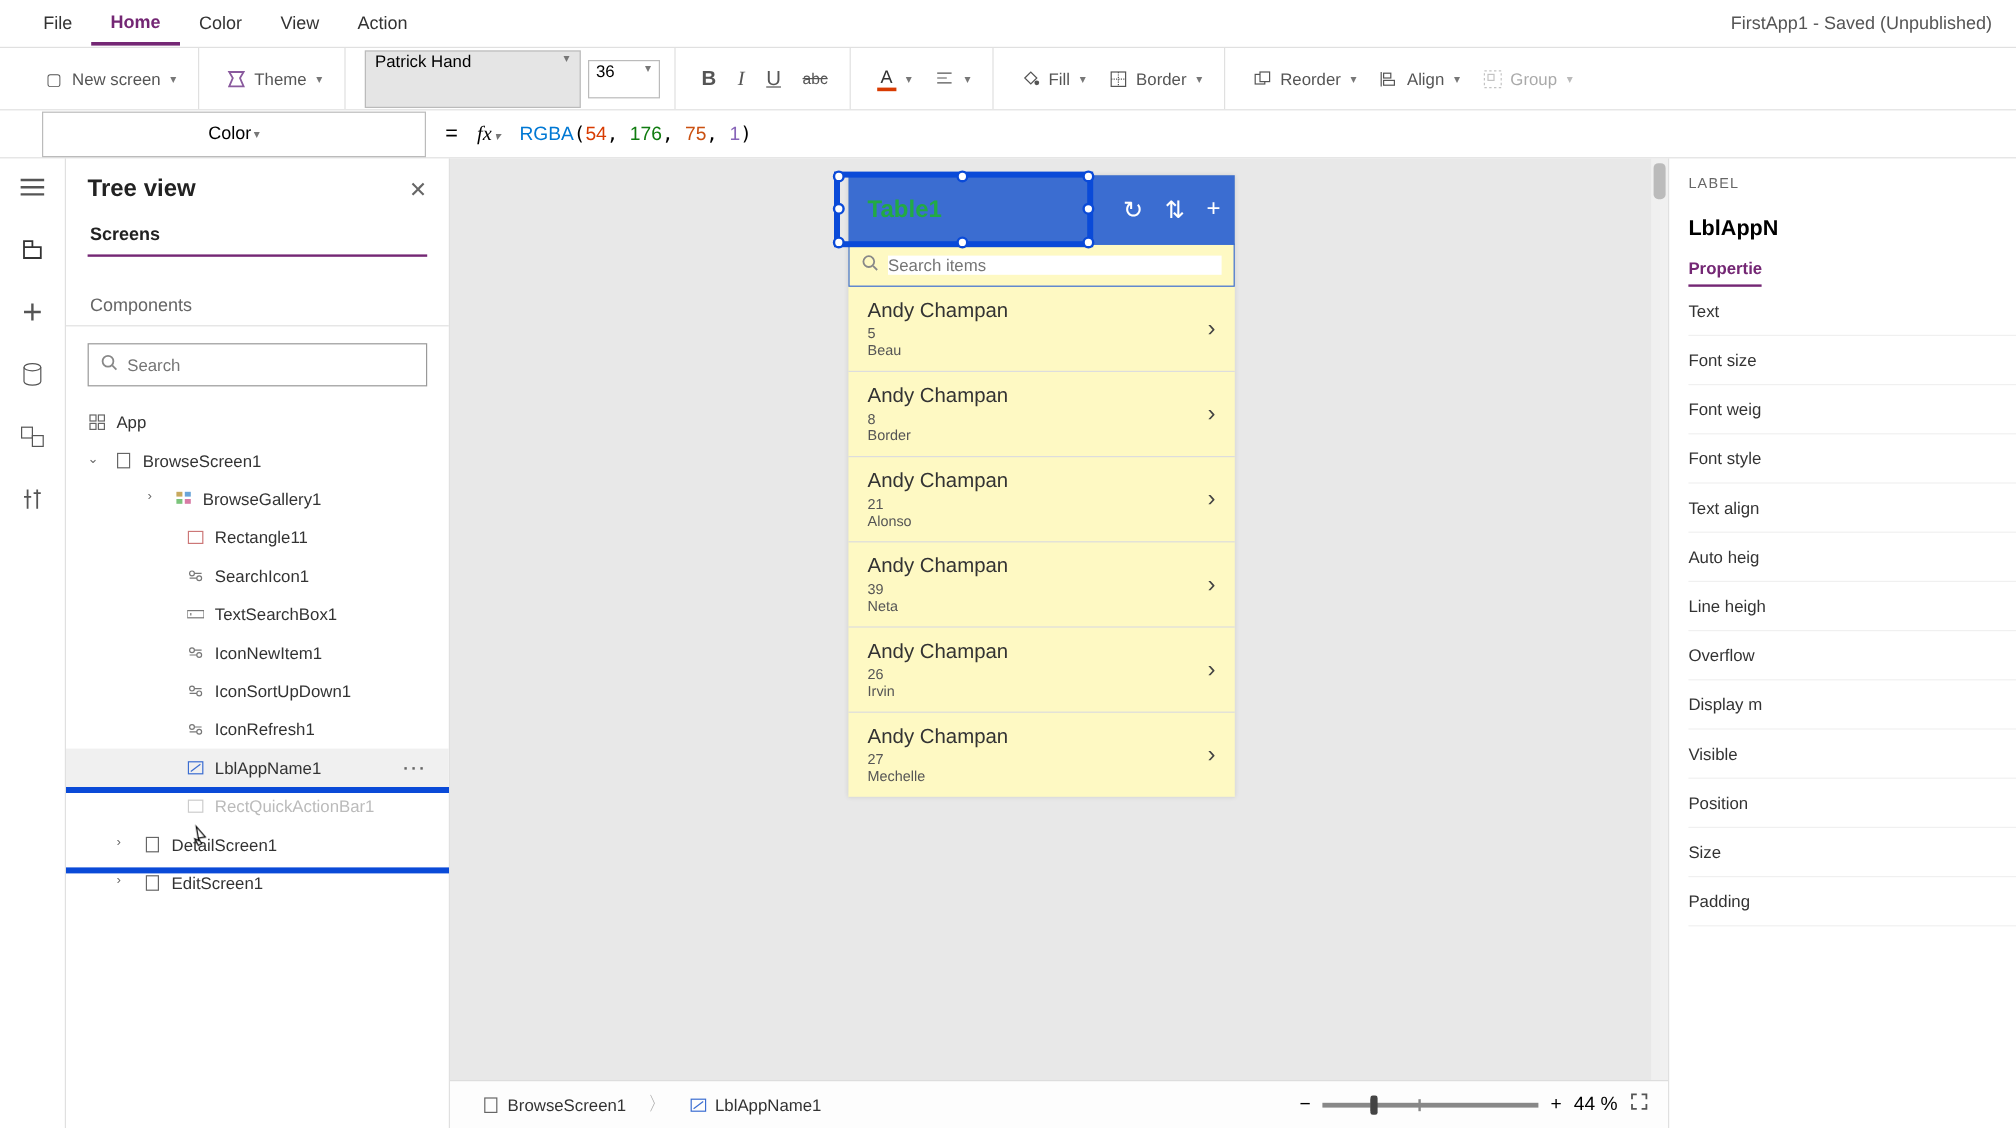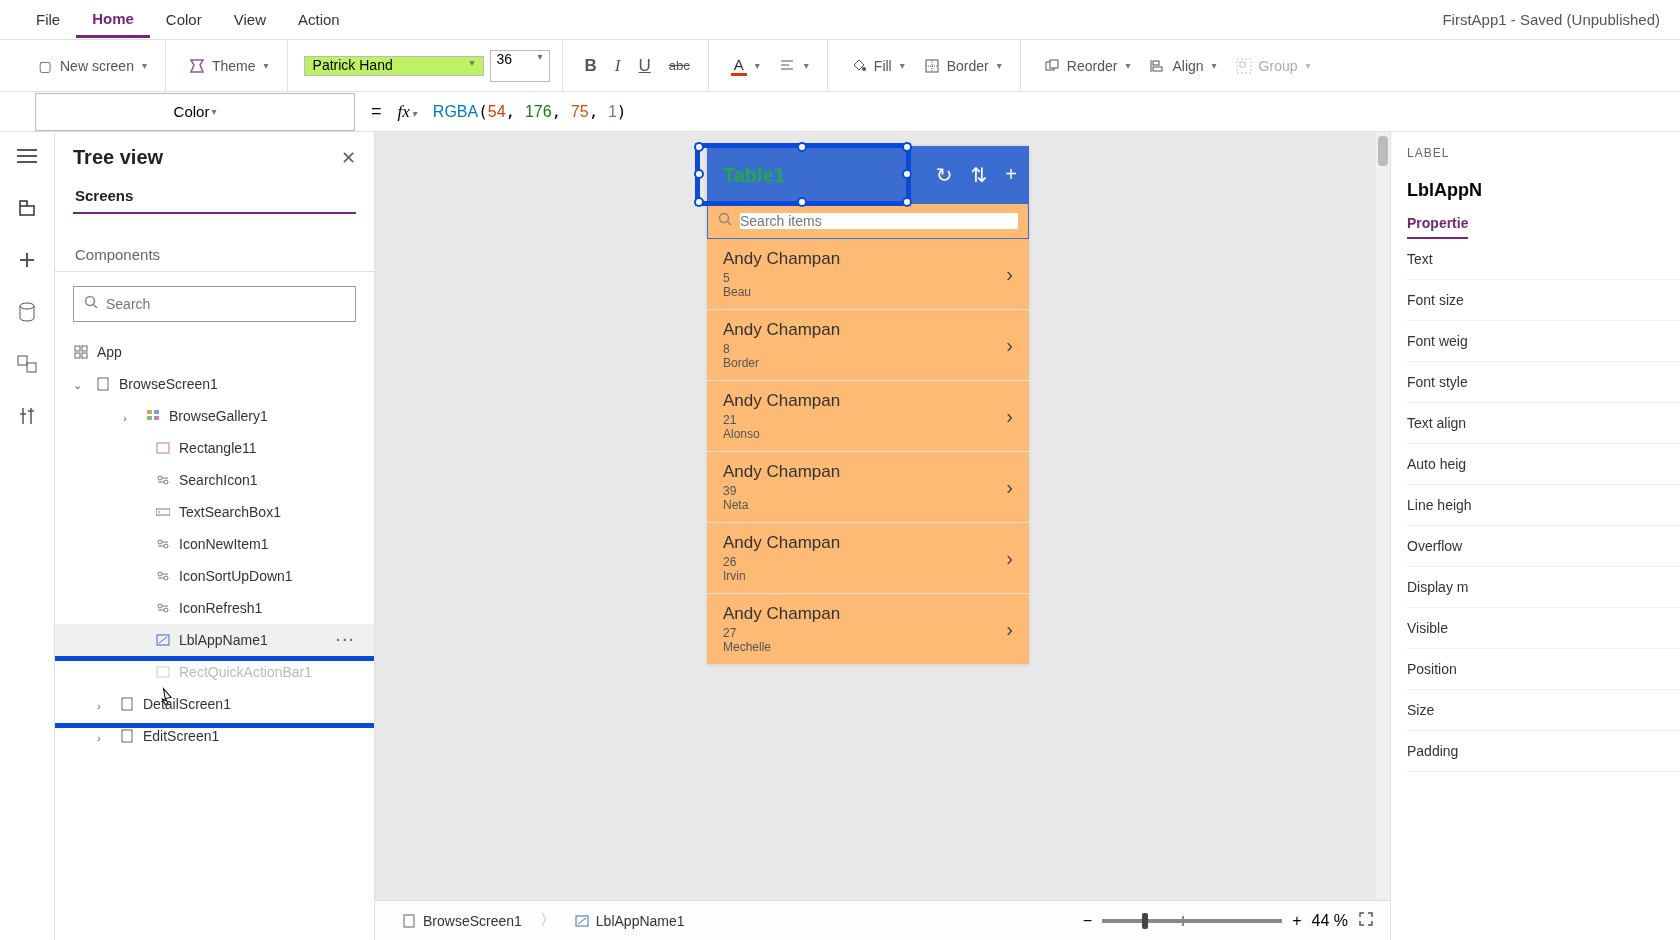--- a/index.html
+++ b/index.html
@@ -10,21 +10,21 @@
 .menubar .menu-item { padding: 8px 16px; font-size: 15px; color: #333; cursor: pointer; }
 .menubar .menu-item.active { color: #742774; border-bottom: 3px solid #742774; font-weight: 600; }
 .menubar .app-title { margin-left: auto; font-size: 15px; color: #555; }
 
 
 .ribbon { height: 52px; display: flex; align-items: center; padding: 0 18px; border-bottom: 1px solid #e0e0e0; gap: 4px; }
 .ribbon-group { display: flex; align-items: center; gap: 6px; padding: 0 12px; border-right: 1px solid #e0e0e0; height: 100%; }
 .ribbon-group:last-child { border-right: none; }
 .rb-btn { display: flex; align-items: center; gap: 6px; padding: 4px 6px; font-size: 14px; color: #555; cursor: pointer; }
 .rb-icon { width: 18px; height: 18px; display: inline-flex; align-items: center; justify-content: center; }
-.font-select { width: 180px; height: 20px; border: 1px solid #bbb; padding: 0 8px; font-size: 14px; background: #bef264; }
+.font-select { width: 180px; height: 48px; border: 1px solid #bbb; padding: 0 8px; font-size: 14px; background: #e5e5e5; }
 .size-select { width: 60px; height: 32px; border: 1px solid #bbb; padding: 0 6px; font-size: 14px; background: #fff; }
 .chev { font-size: 10px; color: #777; margin-left: 2px; }
 
 
 .formula-bar { height: 40px; display: flex; align-items: center; border-bottom: 1px solid #e0e0e0; }
 .prop-select { width: 320px; height: 38px; border: 1px solid #bbb; margin-left: 35px; padding: 0 12px; font-size: 15px; display: flex; align-items: center; justify-content: center; }
 .eq-sign { padding: 0 16px; font-size: 18px; }
 .fx-label { font-style: italic; font-size: 17px; padding-right: 6px; font-family: serif; }
 .formula-input { flex: 1; padding: 0 10px; font-size: 16px; font-family: Consolas, monospace; }
 .formula-input .fn { color: #0078d4; }
@@ -45,38 +45,38 @@
 .tree-header { display: flex; align-items: center; justify-content: space-between; padding: 14px 18px 10px; }
 .tree-header h2 { font-size: 20px; font-weight: 600; color: #222; }
 .close-x { font-size: 18px; color: #666; cursor: pointer; }
 .tree-tabs { display: flex; padding: 0 18px; gap: 24px; border-bottom: 1px solid #e0e0e0; flex-direction: column; }
 .tree-tab { padding: 8px 2px; font-size: 15px; color: #666; cursor: pointer; }
 .tree-tab.active { color: #222; border-bottom: 2px solid #742774; font-weight: 600; }
 .tree-search { margin: 14px 18px; height: 36px; border: 1px solid #999; display: flex; align-items: center; padding: 0 10px; gap: 8px; }
 .tree-search input { border: none; outline: none; flex: 1; font-size: 14px; }
 
 .tree-body { flex: 1; overflow-y: auto; position: relative; }
-.tree-item { display: flex; align-items: flex-end; padding: 8px 0 8px 18px; font-size: 14px; color: #333; cursor: pointer; gap: 8px;}
+.tree-item { display: flex; align-items: flex-start; padding: 8px 0 8px 18px; font-size: 14px; color: #333; cursor: pointer; gap: 8px;}
 .tree-item .expand { width: 14px; font-size: 11px; color: #666; }
 .tree-item.depth1 { padding-left: 18px; }
 .tree-item.depth2 { padding-left: 42px; }
 .tree-item.depth3 { padding-left: 68px; }
 .tree-item.depth4 { padding-left: 100px; }
 .tree-item.selected { background: #f0f0f0; }
 .tree-item .ell { margin-left: auto; margin-right: 18px; color: #666; letter-spacing: 2px; font-weight: bold;}
 .tree-icon { width: 16px; height: 16px; display: inline-flex; align-items: center; justify-content: center; }
 
 .tree-highlight { position: absolute; left: 0; width: 380px; height: 72px; border: 5px solid #0a4ad8; pointer-events: none; z-index: 5; }
 
 
 .canvas-area { flex: 1; background: #e8e8e8; position: relative; overflow: hidden; }
 .scrollbar-v { position: absolute; right: 0; top: 0; bottom: 40px; width: 14px; background: #f0f0f0; }
 .scrollbar-v::after { content: ''; position: absolute; left: 2px; right: 2px; top: 4px; height: 30px; background: #bbb; border-radius: 4px; }
 
-.phone-app { position: absolute; left: 708px; top: 148px; width: 322px; background: #fdba74; box-shadow: 0 0 4px rgba(0,0,0,0.1); }
+.phone-app { position: absolute; left: 708px; top: 148px; width: 322px; background: #fef9c3; box-shadow: 0 0 4px rgba(0,0,0,0.1); }
 .app-header { height: 58px; background: #3b6dd1; display: flex; align-items: center; padding: 0 12px; gap: 10px; }
 .header-label-sel { position: absolute; left: -12px; top: -3px; width: 216px; height: 63px; border: 5px solid #0a4ad8; z-index: 3; }
 .sel-handle { position: absolute; width: 10px; height: 10px; background: #fff; border: 2px solid #0a4ad8; border-radius: 50%; }
 .app-header-title { color: #22aa44; font-size: 20px; font-weight: 600; margin-left: 4px; }
 .header-icons { margin-left: auto; display: flex; gap: 18px; color: #fff; font-size: 20px; }
 .search-box { height: 36px; border: 1px solid #3b6dd1; display: flex; align-items: center; padding: 0 10px; gap: 8px; margin-top: -1px; }
 .search-box input { border: none; outline: none; flex: 1; font-size: 14px; color: #888; }
 
 .gallery-item { padding: 10px 16px; border-bottom: 1px solid #ddd; display: flex; align-items: center; }
 .gallery-item .content { flex: 1; }

